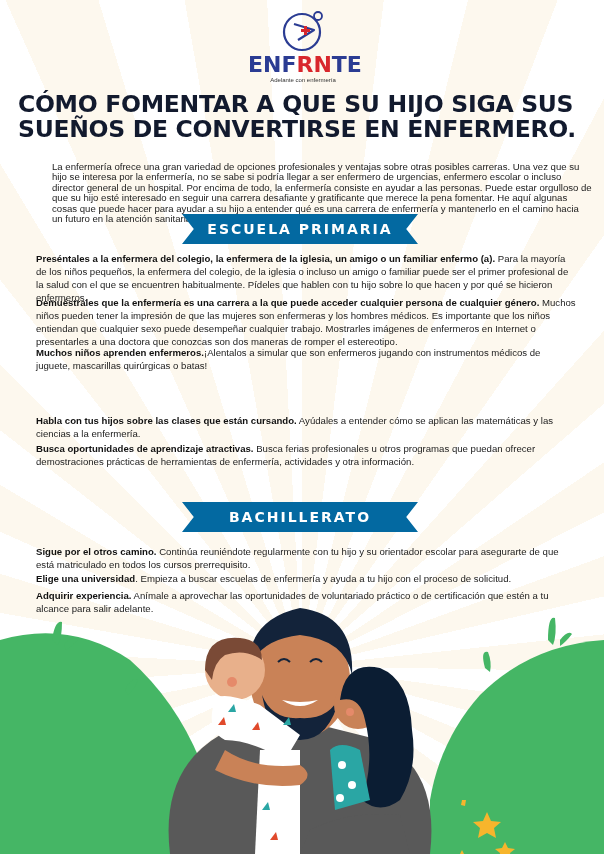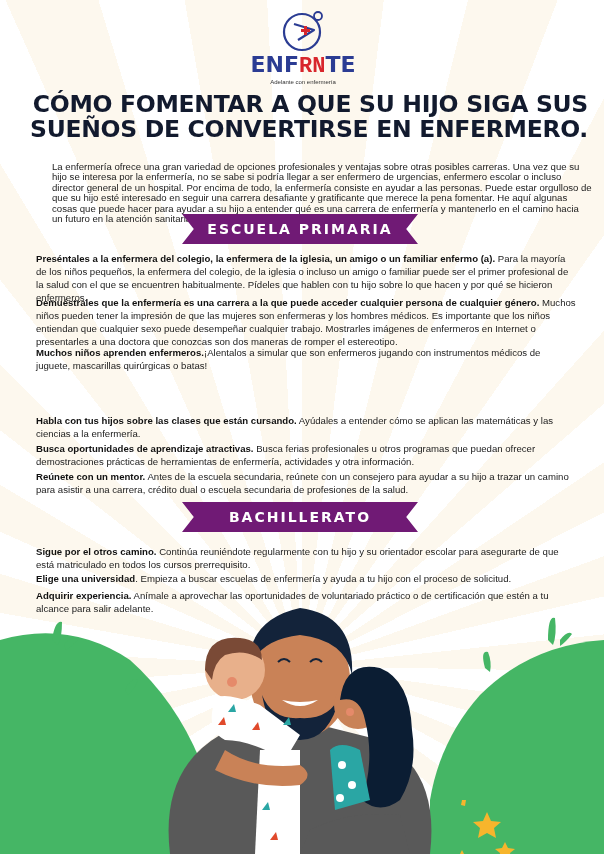--- a/index.html
+++ b/index.html
@@ -16,35 +16,35 @@
     }
     .content { position:absolute; inset:0; z-index:2; }
     .logo {
       position:absolute; left:248px; top:8px; width:110px; height:80px; text-align:center;
     }
     .logo svg { display:block; margin:0 auto; }
     .logo-word {
       font-family:"DejaVu Sans", sans-serif; font-weight:bold; font-size:22px; letter-spacing:0px;
       color:#2b3c93; line-height:22px; margin-top:2px;
     }
-    .logo-word .rn { color:#d8262c;font-family:Liberation Mono, monospace; }
+    .logo-word .rn { color:#d8262c; }
     .logo-tag { font-size:6px; color:#333; margin-top:1px; }
     .title {
       position:absolute; left:18px; top:92px; width:570px;
       font-family:"DejaVu Sans", sans-serif; font-weight:bold;
-      font-size:23.5px; line-height:25px; color:#121a2e; text-align:right; letter-spacing:-0.3px;
+      font-size:23.5px; line-height:25px; color:#121a2e; text-align:left; letter-spacing:-0.3px;
       margin:0;
     }
     .intro {
       position:absolute; left:36px; top:146px; width:540px;
       font-size:9.6px; line-height:10.4px; margin:16px; color:#222;
     }
     .ribbon {
       position:absolute; left:182px; width:236px; height:30px;
-      background:#701a75; color:#fff;
+      background:#0369a1; color:#fff;
       clip-path: polygon(0 0, 100% 0, 95% 50%, 100% 100%, 0 100%, 5% 50%);
       display:flex; align-items:center; justify-content:center;
       font-family:"DejaVu Sans", sans-serif; font-weight:bold; font-size:14px; letter-spacing:2px;
     }
     .para {
       position:absolute; left:36px; width:540px;
       font-size:9.6px; line-height:13px; margin:0; color:#222;
     }
     .para b { font-weight:bold; color:#111; }
     .scene { position:absolute; left:0; top:600px; width:604px; height:254px; z-index:1; }
@@ -125,19 +125,18 @@
 
   <p class="intro">La enfermería ofrece una gran variedad de opciones profesionales y ventajas sobre otras posibles carreras. Una vez que su hijo se interesa por la enfermería, no se sabe si podría llegar a ser enfermero de urgencias, enfermero escolar o incluso director general de un hospital. Por encima de todo, la enfermería consiste en ayudar a las personas. Puede estar orgulloso de que su hijo esté interesado en seguir una carrera desafiante y gratificante que merece la pena fomentar. He aquí algunas cosas que puede hacer para ayudar a su hijo a entender qué es una carrera de enfermería y mantenerlo en el camino hacia un futuro en la atención sanitaria</p>
 
   <div class="ribbon" style="top:214px;">ESCUELA PRIMARIA</div>
   <p class="para" style="top:252px;"><b>Preséntales a la enfermera del colegio, la enfermera de la iglesia, un amigo o un familiar enfermo (a).</b><span> Para la mayoría de los niños pequeños, la enfermera del colegio, de la iglesia o incluso un amigo o familiar puede ser el primer profesional de la salud con el que se encuentren habitualmente. Pídeles que hablen con tu hijo sobre lo que hacen y por qué se hicieron enfermeros.</span></p>
   <p class="para" style="top:296px;"><b>Demuéstrales que la enfermería es una carrera a la que puede acceder cualquier persona de cualquier género.</b><span> Muchos niños pueden tener la impresión de que las mujeres son enfermeras y los hombres médicos. Es importante que los niños entiendan que cualquier sexo puede desempeñar cualquier trabajo. Mostrarles imágenes de enfermeros en Internet o presentarles a una doctora que conozcas son dos maneras de romper el estereotipo.</span></p>
   <p class="para" style="top:346px;"><b>Muchos niños aprenden enfermeros.</b><span>¡Alentalos a simular que son enfermeros jugando con instrumentos médicos de juguete, mascarillas quirúrgicas o batas!</span></p>
 
   <p class="para" style="top:442px;"><b>Busca oportunidades de aprendizaje atractivas.</b><span> Busca ferias profesionales u otros programas que puedan ofrecer demostraciones prácticas de herramientas de enfermería, actividades y otra información.</span></p>
   <p class="para" style="top:414px;"><b>Habla con tus hijos sobre las clases que están cursando.</b><span> Ayúdales a entender cómo se aplican las matemáticas y las ciencias a la enfermería.</span></p>
-  <p class="para" style="top:470px;"><b>Reúnete con un mentor.</b><span> Antes de la escuela secundaria, reúnete con un consejero para ayudar a su hijo a trazar un camino para asistir a una carrera, crédito dual o escuela secundaria de profesiones de la salud.</span></p>
 
   <div class="ribbon" style="top:502px;">BACHILLERATO</div>
   <p class="para" style="top:545px;"><b>Sigue por el otros camino.</b><span> Continúa reuniéndote regularmente con tu hijo y su orientador escolar para asegurarte de que está matriculado en todos los cursos prerrequisito.</span></p>
   <p class="para" style="top:572px;"><b>Elige una universidad</b><span>. Empieza a buscar escuelas de enfermería y ayuda a tu hijo con el proceso de solicitud.</span></p>
   <p class="para" style="top:589px;"><b>Adquirir experiencia.</b><span> Anímale a aprovechar las oportunidades de voluntariado práctico o de certificación que estén a tu alcance para salir adelante.</span></p>
 </div>
 
 </body></html>

